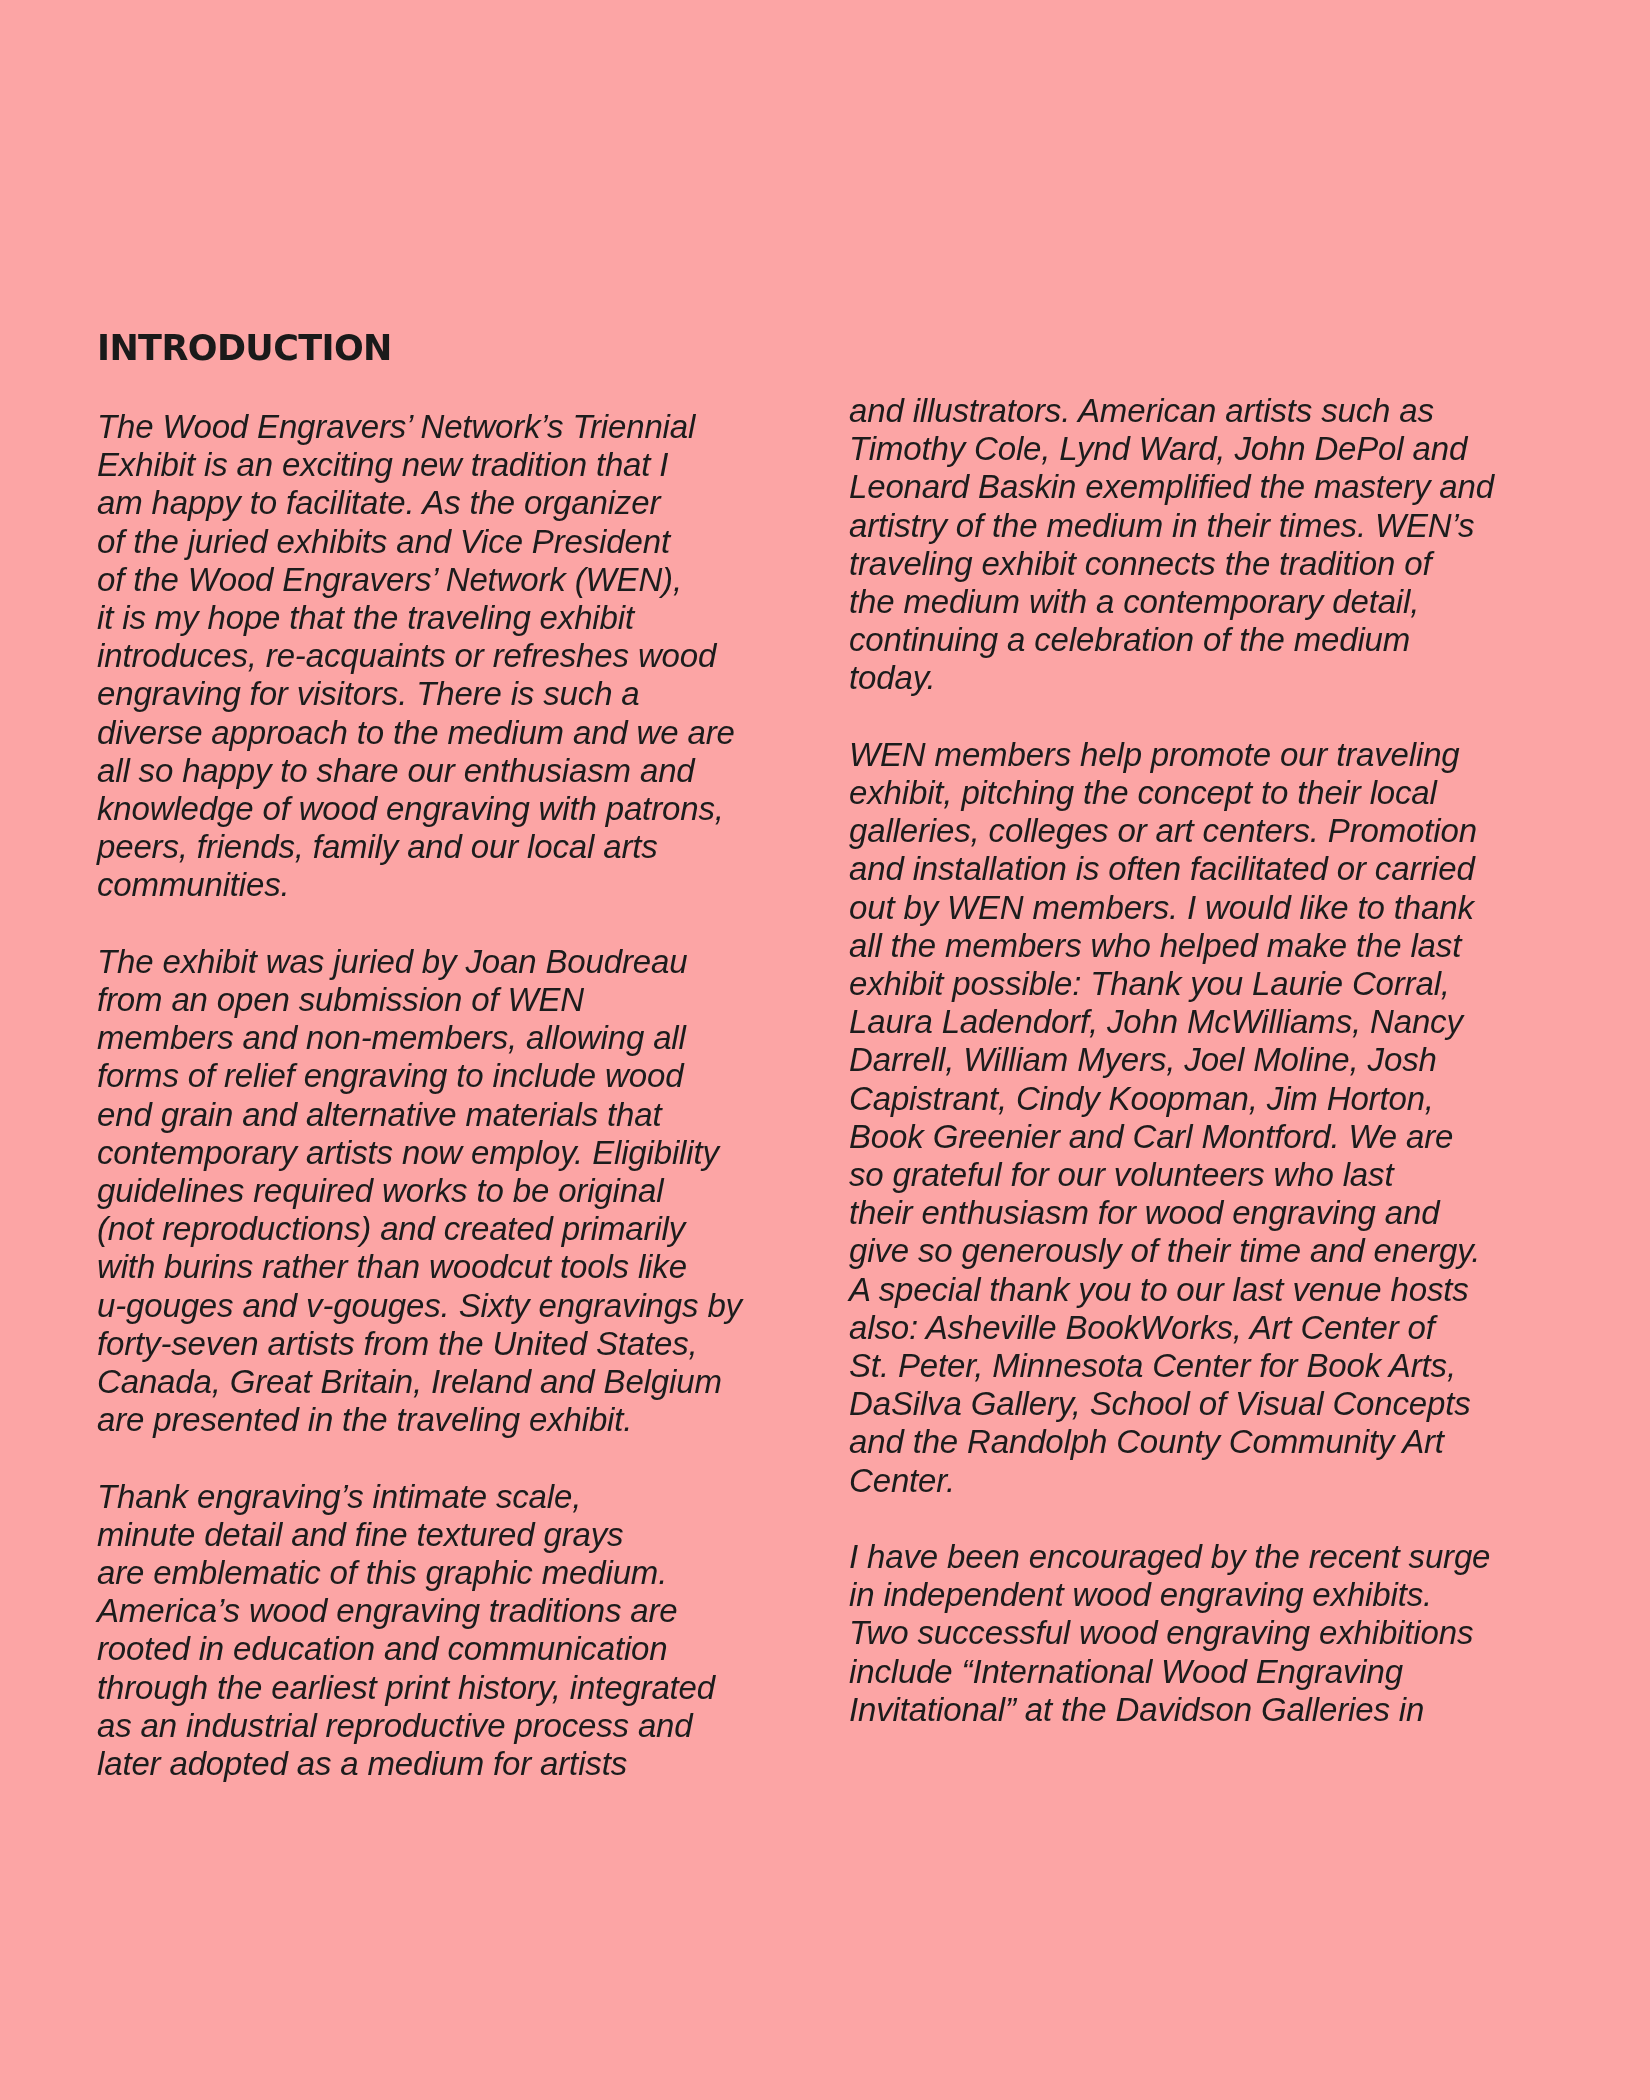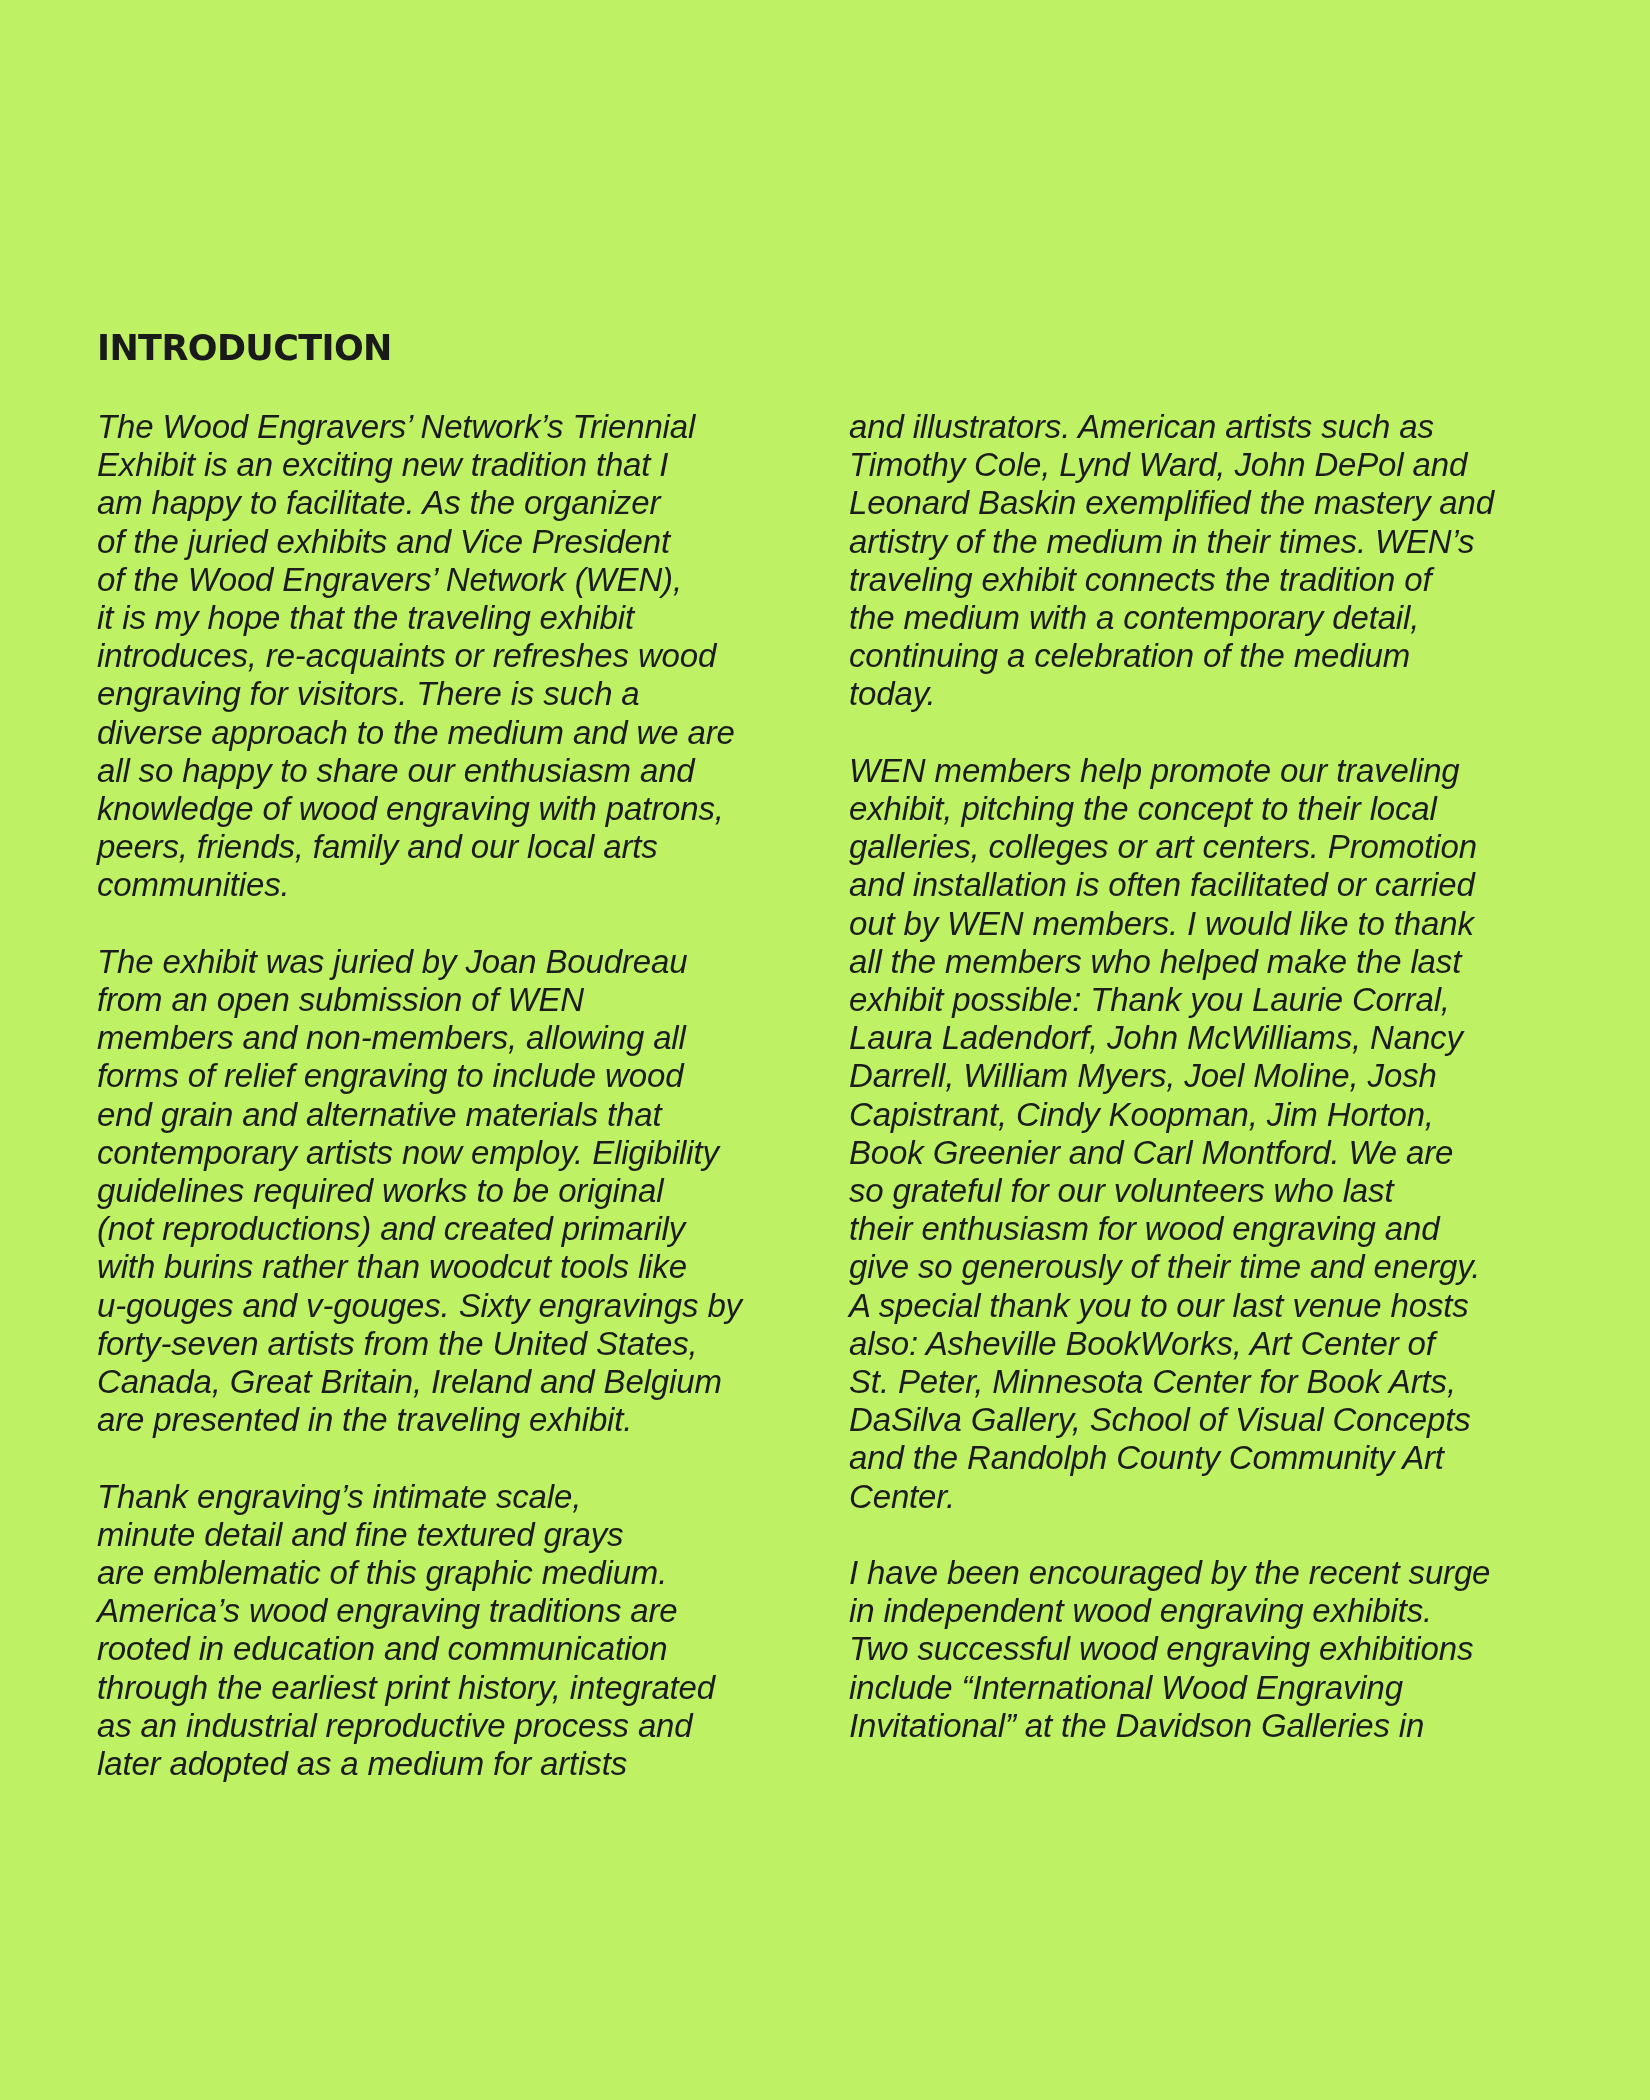--- a/index.html
+++ b/index.html
@@ -1,30 +1,30 @@
 <!DOCTYPE html>
 <html><head>
 <meta charset="utf-8">
 <style>
   html, body { margin: 0; padding: 0; background: #ffffff; }
   body { width: 1650px; height: 2100px; position: relative; overflow: hidden; }
-  .page { position: absolute; left: 0; top: 0; width: 1650px; height: 2100px; background: #bef264; }
+  .page { position: absolute; left: 0; top: 0; width: 1650px; height: 2100px; background: #fca5a5; }
   .heading {
     position: absolute; left: 97px; top: 328px;
     font-family: "DejaVu Sans", sans-serif; font-weight: bold;
     font-size: 35px; letter-spacing: -0.6px; color: #1a1a1a; margin: 0;
   }
   .col {
     position: absolute; top: 408px; width: 740px;
     font-family: "Liberation Sans", sans-serif;
     font-size: 33px; line-height: 38.2px; color: #1c1c1c;
     letter-spacing: -0.15px;
   }
   .col-left { left: 97px; }
-  .col-right { left: 849px; top: 408px; }
+  .col-right { left: 849px; top: 392px; }
   .para { margin: 0 0 38.2px 0; font-style: italic; }
   .line { display: block; white-space: nowrap; }
 </style>
 </head>
 <body>
 
 <div class="page">
   <h1 class="heading">INTRODUCTION</h1>
 
   <div class="col col-left">

